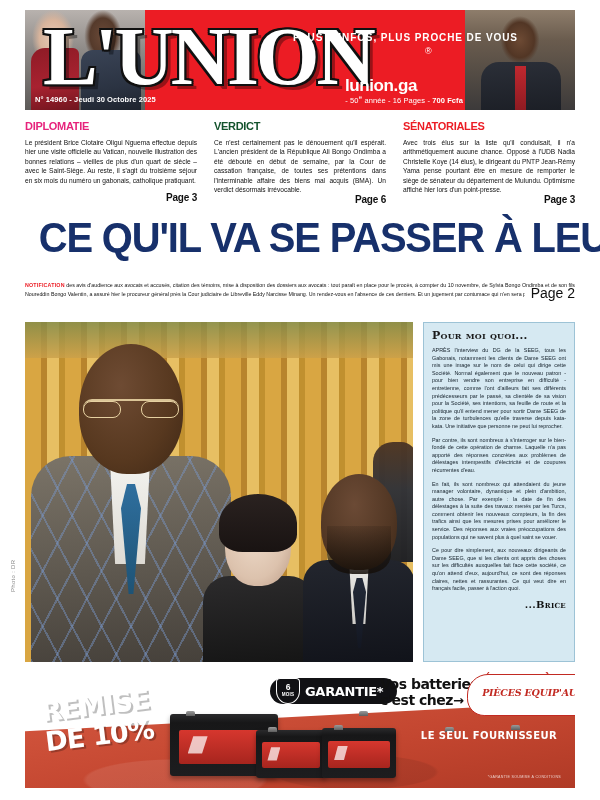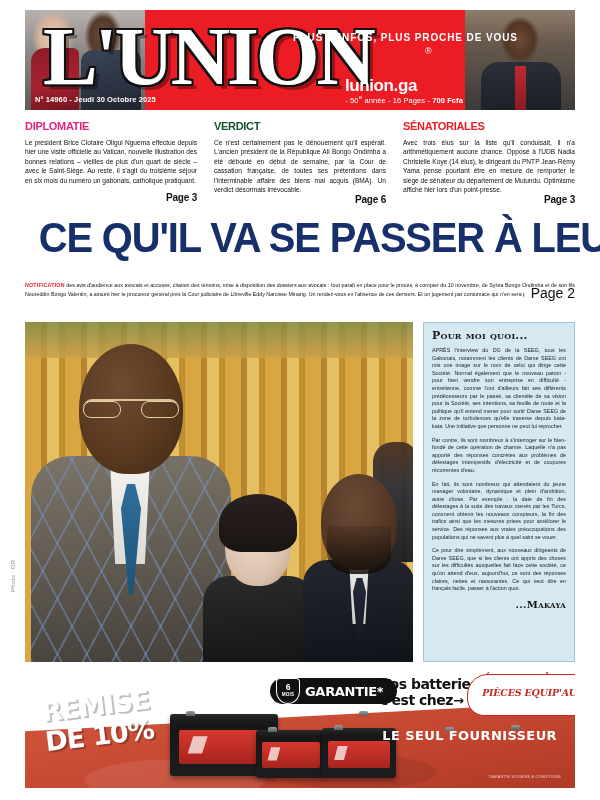--- a/index.html
+++ b/index.html
@@ -559,21 +559,21 @@
     font-size: 9.5px;
     color: #c22a22;
     letter-spacing: -0.2px;
   }
   .ad-claim {
     position: absolute; right: 18px; top: 56px;
     text-align: right;
     color: #ffffff;
     font-family: "DejaVu Sans", sans-serif;
     font-weight: bold;
-    font-size: 13px;
+    font-size: 10px;
     line-height: 16px;
     letter-spacing: 0.4px;
     z-index: 8;
   }
   .ad-fineprint {
     position: absolute; right: 14px; bottom: 9px;
     font-size: 3.6px;
     color: rgba(255,255,255,.75);
     letter-spacing: 0.3px;
     z-index: 8;
@@ -650,21 +650,21 @@
     </div>
   </div>
   <div class="photo-credit">Photo : DR</div>
 
   <div class="sidebar">
     <h3>Pour moi quoi...</h3>
     <p>APRÈS l'interview du DG de la SEEG, tous les Gabonais, notamment les clients de Dame SEEG ont mis une image sur le nom de celui qui dirige cette Société. Normal également que le nouveau patron - pour bien vendre son entreprise en difficulté - entretienne, comme l'ont d'ailleurs fait ses différents prédécesseurs par le passé, sa clientèle de sa vision pour la Société, ses intentions, sa feuille de route et la politique qu'il entend mener pour sortir Dame SEEG de la zone de turbulences qu'elle traverse depuis kata-kata. Une initiative que personne ne peut lui reprocher.</p>
     <p>Par contre, ils sont nombreux à s'interroger sur le bien-fondé de cette opération de charme. Laquelle n'a pas apporté des réponses concrètes aux problèmes de délestages intempestifs d'électricité et de coupures récurrentes d'eau.</p>
     <p>En fait, ils sont nombreux qui attendaient du jeune manager volontaire, dynamique et plein d'ambition, autre chose. Par exemple : la date de fin des délestages à la suite des travaux menés par les Turcs, comment obtenir les nouveaux compteurs, la fin des trafics ainsi que les mesures prises pour améliorer le service. Des réponses aux vraies préoccupations des populations qui ne savent plus à quel saint se vouer.</p>
     <p>Ce pour dire simplement, aux nouveaux dirigeants de Dame SEEG, que si les clients ont appris des choses sur les difficultés auxquelles fait face cette société, ce qu'on attend d'eux, aujourd'hui, ce sont des réponses claires, nettes et rassurantes. Ce qui veut dire en français facile, passer à l'action quoi.</p>
-    <div class="sig">...Makaya</div>
+    <div class="sig">...Brice</div>
   </div>
 
   <div class="ad">
     <div class="ad-swoosh">
       <div class="ad-swoosh-lines"></div>
     </div>
 
     <div class="ad-remise">
       <span class="bracket-l"></span>
       <span>REMISE</span>

